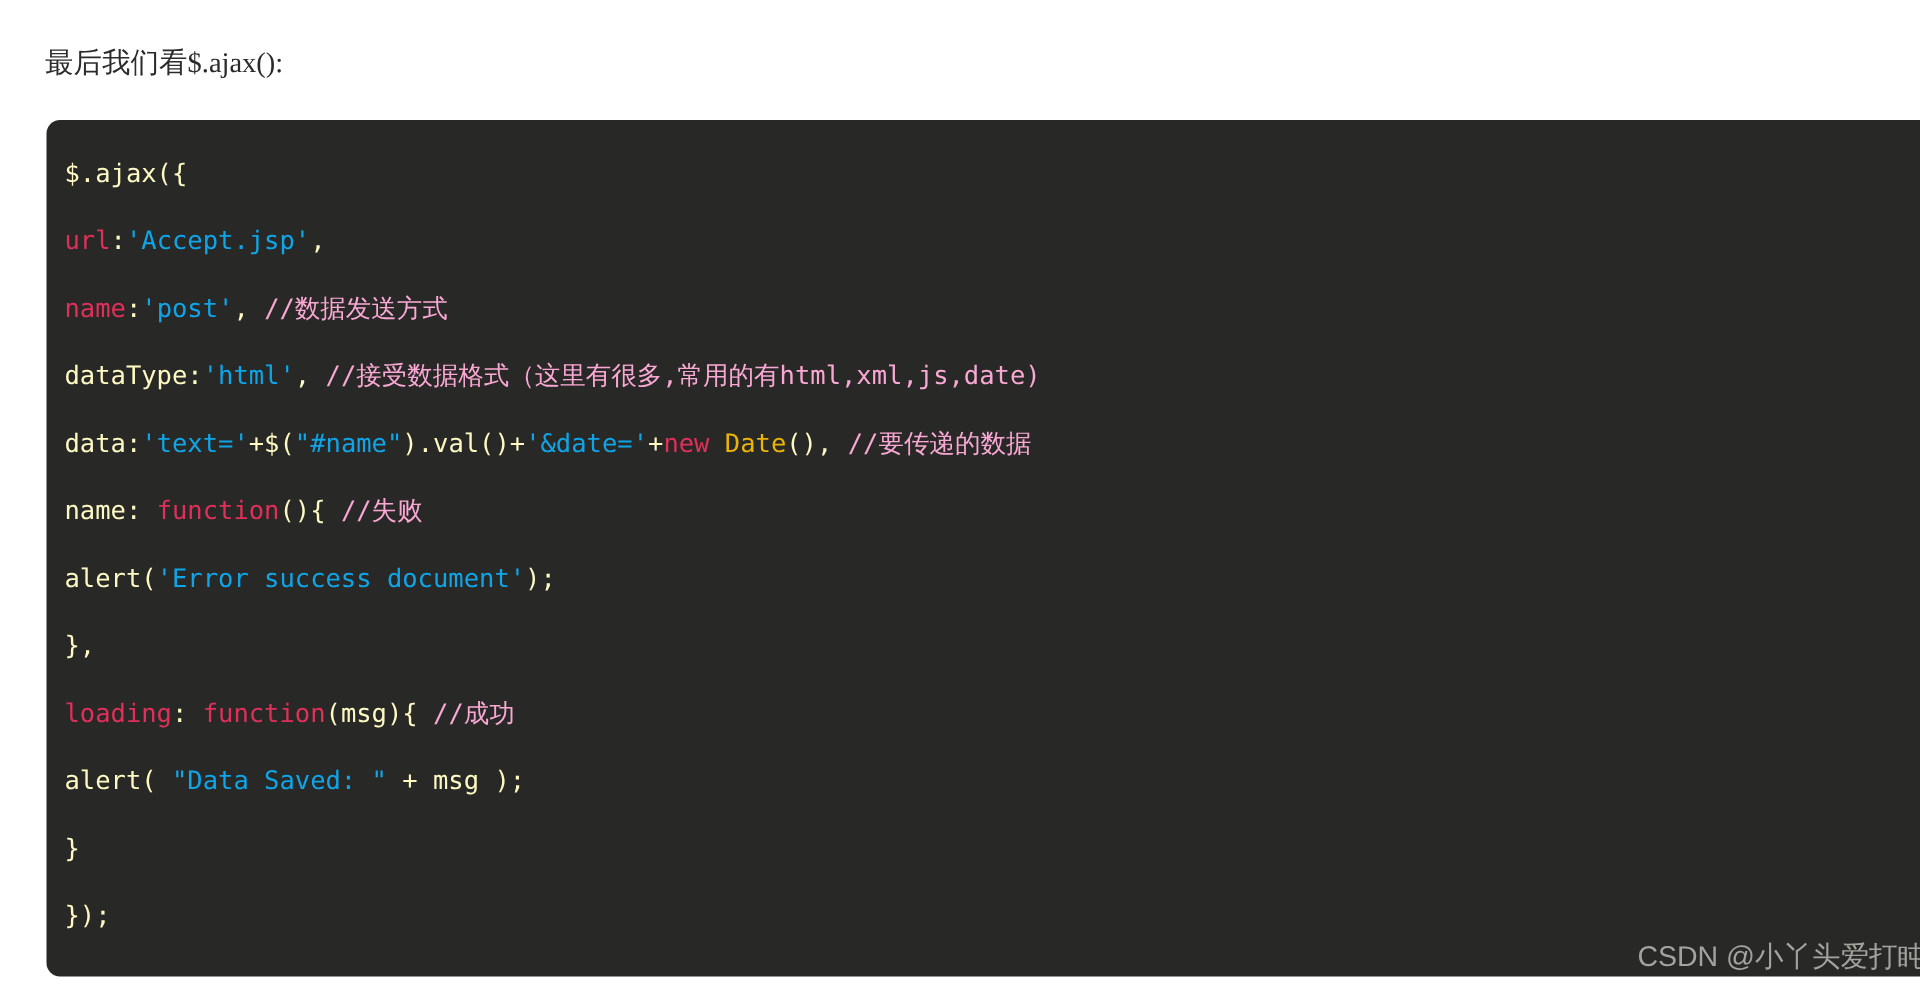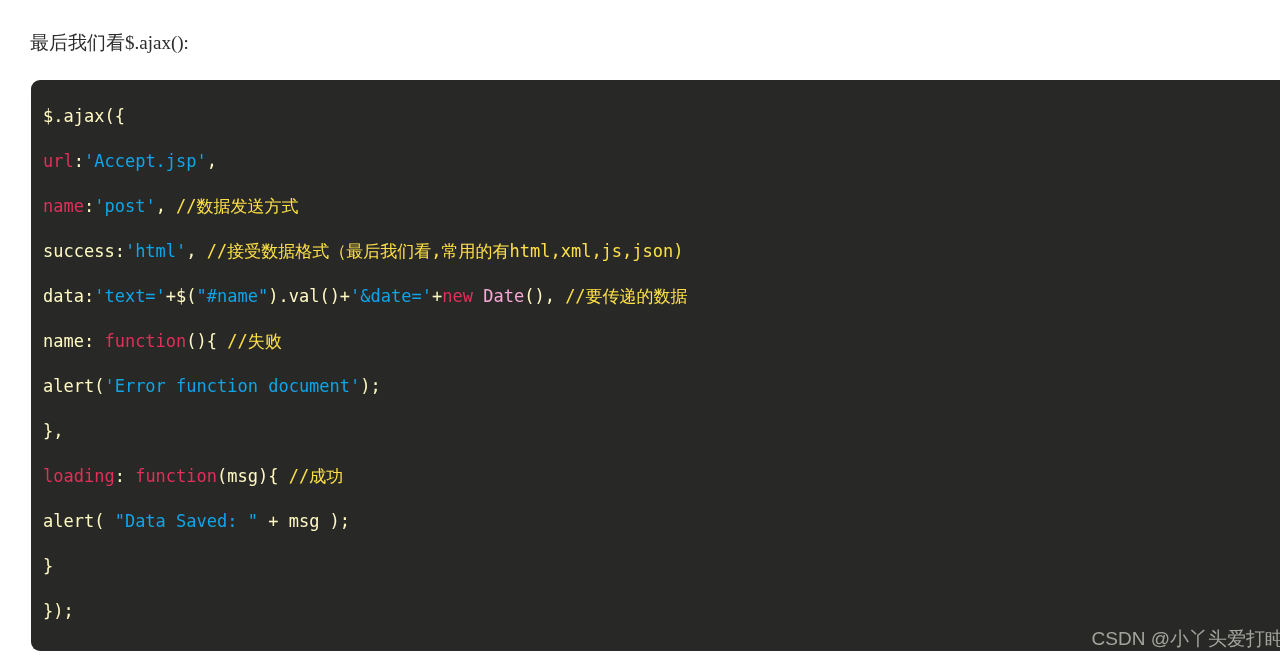--- a/index.html
+++ b/index.html
@@ -48,22 +48,22 @@
   }
   .code-line {
     height: 45px;
     white-space: pre;
   }
 
   
   .tok-plain   { color: #fef9c3; }
   .tok-key     { color: #e0305a; margin-top: 48px; }   
   .tok-str     { color: #0ea5e9; }   
-  .tok-comment { color: #fde047; }
-  .tok-fn      { color: #f9a8d4; }   
+  .tok-comment { color: #f9a8d4; }
+  .tok-fn      { color: #eab308; }   
 
   
   #watermark {
     position: absolute;
     right: -4px;
     bottom: 15px;
     font-family: "Liberation Sans", sans-serif;
     font-size: 19px;
     line-height: 24px;
     color: #b9b9b4;
@@ -75,24 +75,24 @@
 </head>
 <body>
 
 <div id="article-heading">最后我们看$.ajax():</div>
 
 <div id="code-block">
   <div id="code-lines">
       <div class="code-line"><span class="tok-plain">$.ajax({</span></div>
       <div class="code-line"><span class="tok-key">url</span><span class="tok-plain">:</span><span class="tok-str">'Accept.jsp'</span><span class="tok-plain">,</span></div>
       <div class="code-line"><span class="tok-key">name</span><span class="tok-plain">:</span><span class="tok-str">'post'</span><span class="tok-plain">, </span><span class="tok-comment">//数据发送方式</span></div>
-      <div class="code-line"><span class="tok-plain">success:</span><span class="tok-str">'html'</span><span class="tok-plain">, </span><span class="tok-comment">//接受数据格式（最后我们看,常用的有html,xml,js,json)</span></div>
+      <div class="code-line"><span class="tok-plain">dataType:</span><span class="tok-str">'html'</span><span class="tok-plain">, </span><span class="tok-comment">//接受数据格式（这里有很多,常用的有html,xml,js,date)</span></div>
       <div class="code-line"><span class="tok-plain">data:</span><span class="tok-str">'text='</span><span class="tok-plain">+$(</span><span class="tok-str">"#name"</span><span class="tok-plain">).val()+</span><span class="tok-str">'&amp;date='</span><span class="tok-plain">+</span><span class="tok-key">new</span><span class="tok-plain"> </span><span class="tok-fn">Date</span><span class="tok-plain">(), </span><span class="tok-comment">//要传递的数据</span></div>
       <div class="code-line"><span class="tok-plain">name: </span><span class="tok-key">function</span><span class="tok-plain">(){ </span><span class="tok-comment">//失败</span></div>
-      <div class="code-line"><span class="tok-plain">alert(</span><span class="tok-str">'Error function document'</span><span class="tok-plain">);</span></div>
+      <div class="code-line"><span class="tok-plain">alert(</span><span class="tok-str">'Error success document'</span><span class="tok-plain">);</span></div>
       <div class="code-line"><span class="tok-plain">},</span></div>
       <div class="code-line"><span class="tok-key">loading</span><span class="tok-plain">: </span><span class="tok-key">function</span><span class="tok-plain">(msg){ </span><span class="tok-comment">//成功</span></div>
       <div class="code-line"><span class="tok-plain">alert( </span><span class="tok-str">"Data Saved: "</span><span class="tok-plain"> + msg );</span></div>
       <div class="code-line"><span class="tok-plain">}</span></div>
       <div class="code-line"><span class="tok-plain">});</span></div>
     </div>
 </div>
 
 <div id="watermark">CSDN @小丫头爱打盹</div>
 

